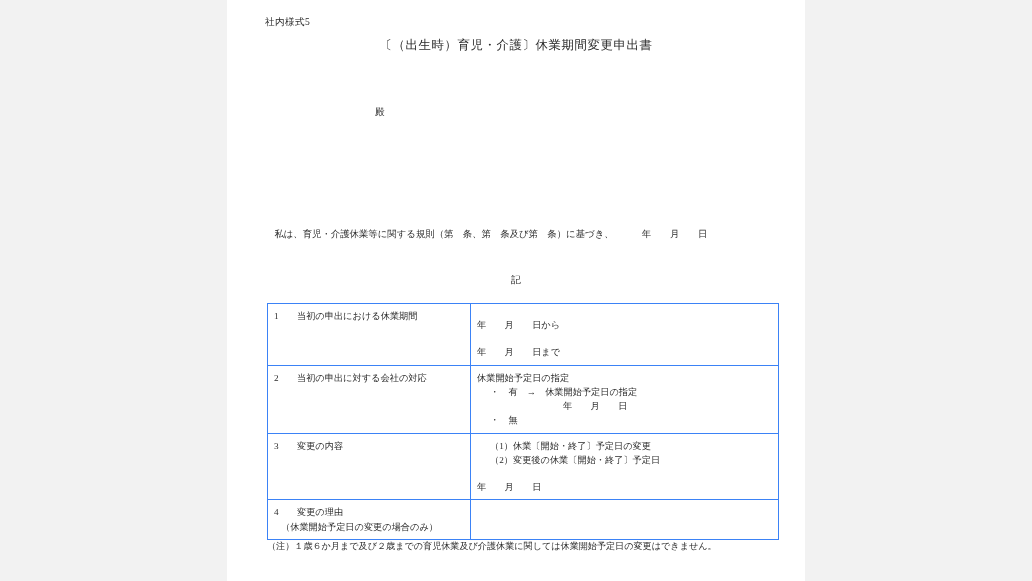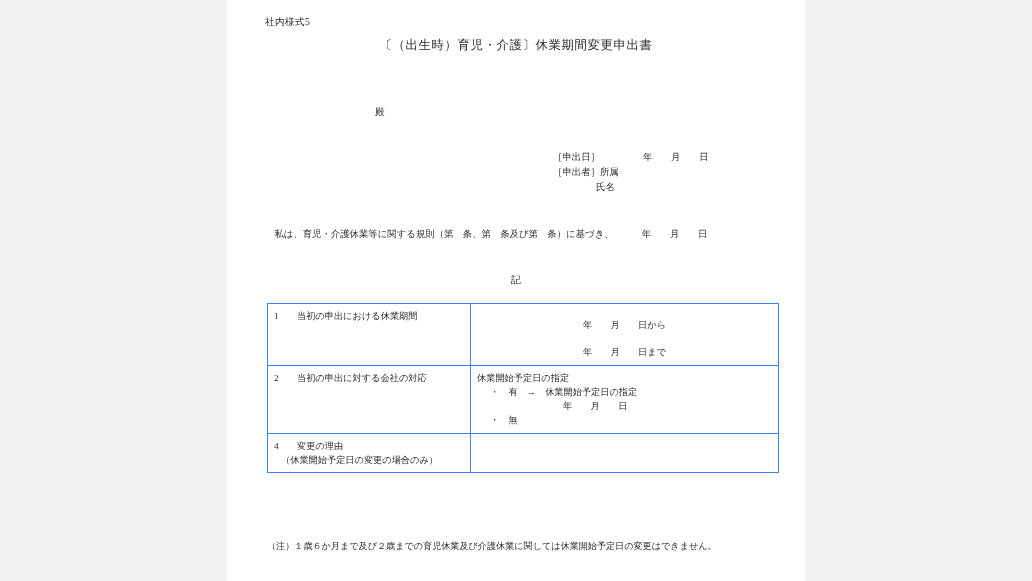--- a/index.html
+++ b/index.html
@@ -126,21 +126,21 @@
 
   .row-h1 { height: 47px; }
   .row-h2 { height: 60px; }
   .row-h3 { height: 57px; }
   .row-h4 { height: 33px; }
 
   .label-line { display: block; white-space: pre; }
   .label-line.sub { padding-left: 7px; }
 
   .val-line { display: block; white-space: pre; }
-  .val-centered { display: block; text-align: center; white-space: pre; }
+  .val-centered { display: block; text-align: left; white-space: pre; }
   .val-indent { display: block; white-space: pre; padding-left: 13px; }
   .val-indent2 { display: block; white-space: pre; padding-left: 86px; }
   .spacer-sm { display: block; height: 9px; }
   .spacer-md { display: block; height: 13px; }
 
   
   .note {
     position: absolute;
     left: 2px;
     top: 539px;
@@ -156,25 +156,20 @@
 
   <div class="paper">
     <div class="paper-inner">
 
       <div class="form-code">社内様式5</div>
 
       <div class="doc-title">〔（出生時）育児・介護〕休業期間変更申出書</div>
 
       <div class="addressee">殿</div>
 
-      <div class="applicant">
-        <span class="applicant-row"><span class="lbl">［申出日］</span><span class="ind"></span><span class="date-slot">年　　月　　日</span></span>
-        <span class="applicant-row"><span class="lbl">［申出者］所属</span><span></span></span>
-        <span class="applicant-row"><span class="ind"></span><span class="lbl">氏名</span><span></span></span>
-      </div>
 
       <div class="body-para">
         <span class="l1">　私は、育児・介護休業等に関する規則（第　条、第　条及び第　条）に基づき、　　　年　　月　　日</span>
       </div>
 
       <div class="ki">記</div>
 
       <table class="form-table">
         <tbody>
           <tr class="row-h1">
@@ -194,20 +189,31 @@
               <span class="label-line"><span>2</span>　　<span>当初の申出に対する会社の対応</span></span>
             </td>
             <td class="col-value">
               <span class="val-line">休業開始予定日の指定</span>
               <span class="val-indent">・　有　→　休業開始予定日の指定</span>
               <span class="val-indent2">年　　月　　日</span>
               <span class="val-indent">・　無</span>
             </td>
           </tr>
 
+          <tr class="row-h3">
+            <td class="col-label">
+              <span class="label-line"><span>3</span>　　<span>変更の内容</span></span>
+            </td>
+            <td class="col-value">
+              <span class="val-indent">（1）休業〔開始・終了〕予定日の変更</span>
+              <span class="val-indent">（2）変更後の休業〔開始・終了〕予定日</span>
+              <span class="spacer-md"></span>
+              <span class="val-centered">年　　月　　日</span>
+            </td>
+          </tr>
 
           <tr class="row-h4">
             <td class="col-label">
               <span class="label-line"><span>4</span>　　<span>変更の理由</span></span>
               <span class="label-line sub">（休業開始予定日の変更の場合のみ）</span>
             </td>
             <td class="col-value"></td>
           </tr>
         </tbody>
       </table>

